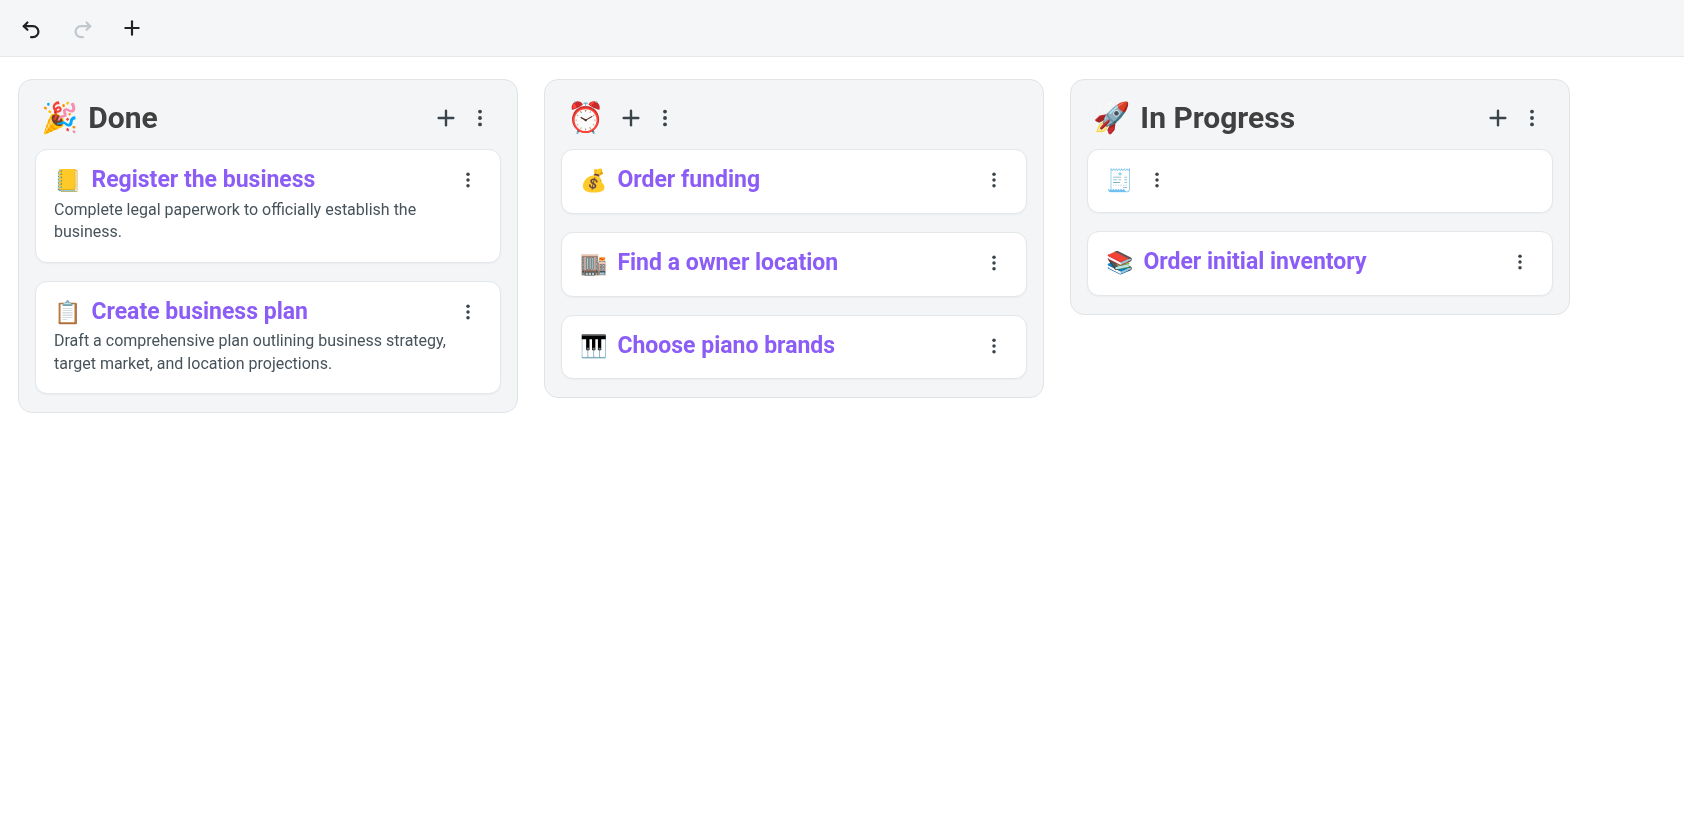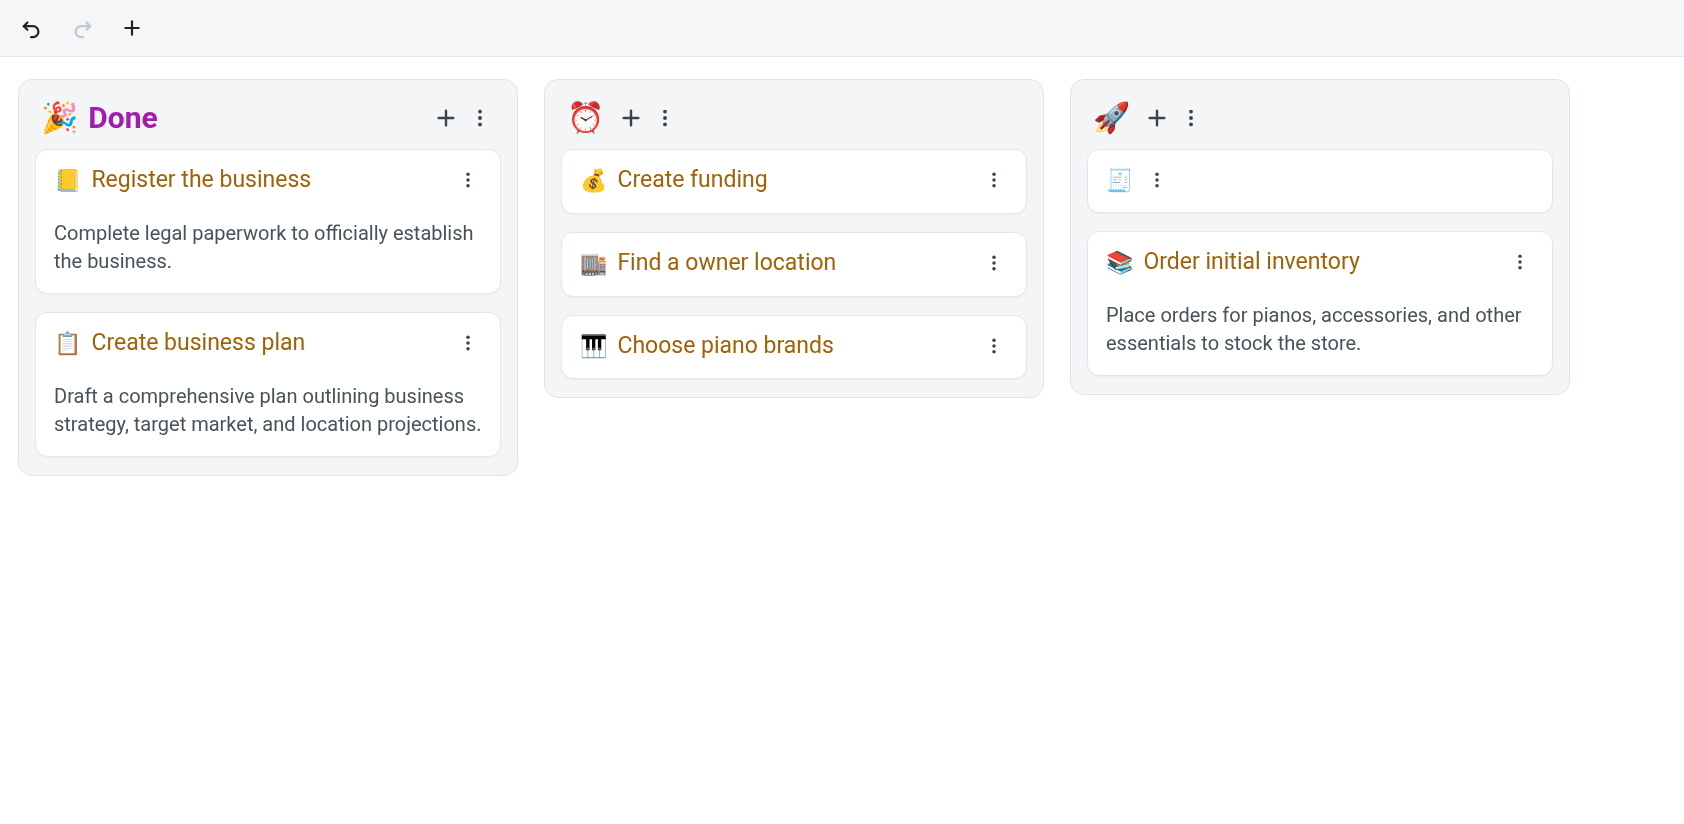--- a/index.html
+++ b/index.html
@@ -46,21 +46,21 @@
   }
   .column-header {
     display: flex;
     align-items: center;
     padding: 6px 4px 14px 6px;
   }
   .column-header .emoji { font-size: 30px; margin-right: 10px; }
   .column-header .title {
     font-size: 30px;
     font-weight: 700;
-    color: #a21caf;
+    color: #404040;
     flex: 1;
   }
   .column-header .add-btn,
   .column-header .menu-btn {
     width: 34px;
     height: 34px;
     display: inline-flex;
     align-items: center;
     justify-content: center;
     cursor: pointer;
@@ -76,38 +76,38 @@
     padding: 16px 18px 18px 18px;
     box-shadow: 0 1px 2px rgba(0,0,0,0.04);
   }
   .card-head {
     display: flex;
     align-items: flex-start;
   }
   .card-head .emoji { font-size: 22px; margin-right: 10px; margin-top: 2px; }
   .card-head .card-title {
     font-size: 23px;
-    font-weight: 400;
-    color: #a16207;
+    font-weight: 700;
+    color: #8b5cf6;
     flex: 1;
     line-height: 1.25;
   }
   .card-head .card-menu {
     width: 28px;
     height: 28px;
     display: inline-flex;
     align-items: center;
     justify-content: center;
     cursor: pointer;
     color: #3a444a;
   }
   .card-head .card-menu svg { width: 20px; height: 20px; }
   .card-desc {
-    margin-top: 24px;
-    font-size: 20px;
+    margin-top: 4px;
+    font-size: 16px;
     line-height: 1.4;
     color: #47535b;
   }
 </style>
 </head>
 <body>
 
 <div class="toolbar">
   <span class="icon-btn" title="Undo">
     <svg viewBox="0 0 24 24" fill="none" stroke="currentColor" stroke-width="2.4" stroke-linecap="round" stroke-linejoin="round">
@@ -193,21 +193,21 @@
             <circle cx="12" cy="5" r="2.1"></circle>
             <circle cx="12" cy="12" r="2.1"></circle>
             <circle cx="12" cy="19" r="2.1"></circle>
           </svg>
         </span>
       </div>
       <div class="cards">
         <div class="card">
           <div class="card-head">
             <span class="emoji">💰</span>
-            <span class="card-title">Create funding</span>
+            <span class="card-title">Order funding</span>
             <span class="card-menu">
               <svg viewBox="0 0 24 24" fill="currentColor">
                 <circle cx="12" cy="5" r="2.1"></circle>
                 <circle cx="12" cy="12" r="2.1"></circle>
                 <circle cx="12" cy="19" r="2.1"></circle>
               </svg>
             </span>
           </div>
         </div>
         <div class="card">
@@ -234,20 +234,21 @@
                 <circle cx="12" cy="19" r="2.1"></circle>
               </svg>
             </span>
           </div>
         </div>
       </div>
     </div>
     <div class="column">
       <div class="column-header">
         <span class="emoji">🚀</span>
+        <span class="title">In Progress</span>
         <span class="add-btn">
           <svg viewBox="0 0 24 24" fill="none" stroke="currentColor" stroke-width="2.6" stroke-linecap="round">
             <line x1="12" y1="4" x2="12" y2="20"></line>
             <line x1="4" y1="12" x2="20" y2="12"></line>
           </svg>
         </span>
         <span class="menu-btn">
           <svg viewBox="0 0 24 24" fill="currentColor">
             <circle cx="12" cy="5" r="2.1"></circle>
             <circle cx="12" cy="12" r="2.1"></circle>
@@ -273,17 +274,16 @@
             <span class="emoji">📚</span>
             <span class="card-title">Order initial inventory</span>
             <span class="card-menu">
               <svg viewBox="0 0 24 24" fill="currentColor">
                 <circle cx="12" cy="5" r="2.1"></circle>
                 <circle cx="12" cy="12" r="2.1"></circle>
                 <circle cx="12" cy="19" r="2.1"></circle>
               </svg>
             </span>
           </div>
-          <div class="card-desc">Place orders for pianos, accessories, and other essentials to stock the store.</div>
         </div>
       </div>
     </div>
   </div>
 
 </body></html>

